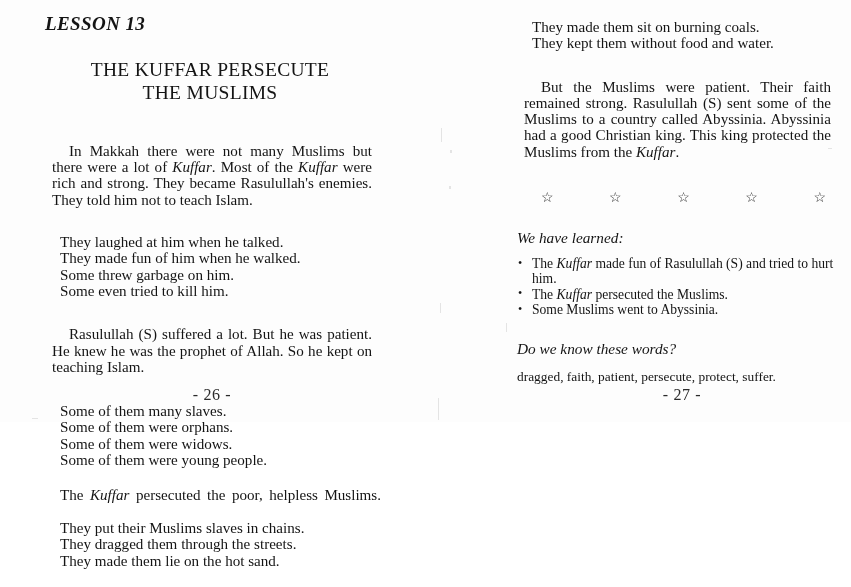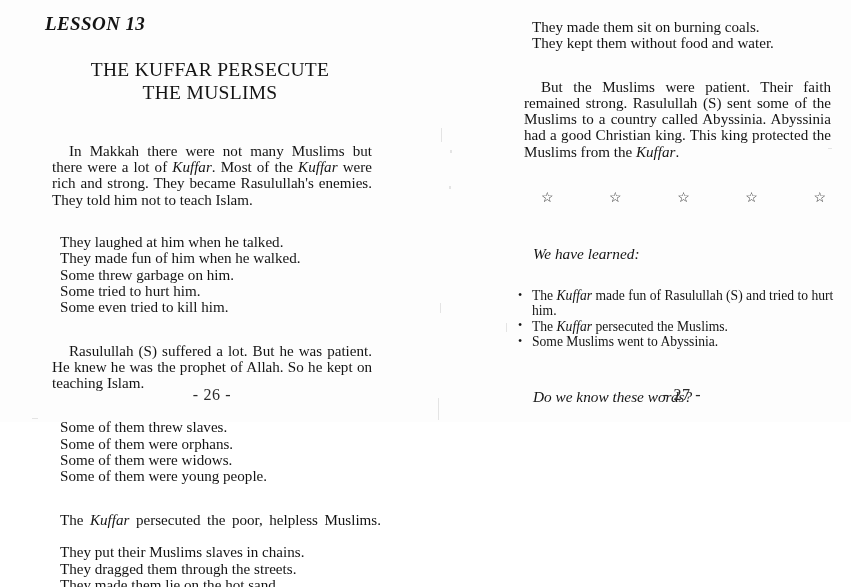--- a/index.html
+++ b/index.html
@@ -103,21 +103,21 @@
     justify-content: space-between;
     padding: 0 14px 0 26px;
     font-size: 14px;
     line-height: 1;
     color: #2a2a2a;
   }
   .stars .star { display: inline-block; }
 
   
   .sub-head {
-    margin: 16px;
+    margin: 0;
     font-style: italic;
     font-size: 15.3px;
     font-weight: 400;
     line-height: 17px;
     padding-left: 2px;
   }
 
   .learn-list {
     margin: 0;
     padding: 0;
@@ -193,42 +193,41 @@
     <div class="gap-para" style="height:22px;"></div>
 
     <p class="para indent"><span>In Makkah there were not many Muslims but there were a lot of </span><em>Kuffar</em><span>. Most of the </span><em>Kuffar</em><span> were rich and strong. They became Rasulullah's enemies. They told him not to teach Islam.</span></p>
 
     <div class="gap-para"></div>
 
     <div class="lines" style="padding-left:17px;">
       <span class="ln">They laughed at him when he talked.</span>
       <span class="ln">They made fun of him when he walked.</span>
       <span class="ln">Some threw garbage on him.</span>
-      <span class="ln">Some tried to hurt him.</span>
       <span class="ln">Some even tried to kill him.</span>
     </div>
 
     <div class="gap-para" style="height:18px;"></div>
 
     <p class="para indent">Rasulullah (S) suffered a lot. But he was patient. He knew he was the prophet of Allah. So he kept on teaching Islam.</p>
 
     <div class="gap-para" style="height:19px;"></div>
 
     <div style="padding-left:17px;">
       <div class="lines">
-        <span class="ln">Some of them threw slaves.</span>
+        <span class="ln">Some of them many slaves.</span>
         <span class="ln">Some of them were orphans.</span>
         <span class="ln">Some of them were widows.</span>
         <span class="ln">Some of them were young people.</span>
       </div>
     </div>
 
     <div class="gap-para" style="height:19px;"></div>
 
-    <div style="padding-left:17px;margin-top:8px;">
+    <div style="padding-left:17px;">
       <p class="wrapline"><span>The </span><em>Kuffar</em><span> persecuted the poor, helpless Muslims.</span></p>
       <div class="lines">
         <span class="ln">They put their Muslims slaves in chains.</span>
         <span class="ln">They dragged them through the streets.</span>
         <span class="ln">They made them lie on the hot sand.</span>
       </div>
     </div>
 
   </div>
 
@@ -264,19 +263,20 @@
       <li><span class="bullet">•</span><span class="txt">The </span><em class="txt">Kuffar</em><span class="txt"> persecuted the Muslims.</span></li>
       <li><span class="bullet">•</span><span class="txt">Some Muslims went to Abyssinia.</span><em class="txt"></em><span class="txt"></span></li>
     </ul>
 
     <div class="gap-para" style="height:22px;"></div>
 
     <h3 class="sub-head">Do we know these words?</h3>
 
     <div class="gap-small" style="height:12px;"></div>
 
+    <p class="words-line">dragged, faith, patient, persecute, protect, suffer.</p>
 
   </div>
 
   <div class="folio folio-left">- 26 -</div>
   <div class="folio folio-right">- 27 -</div>
 
 </div>
 
 </body></html>

